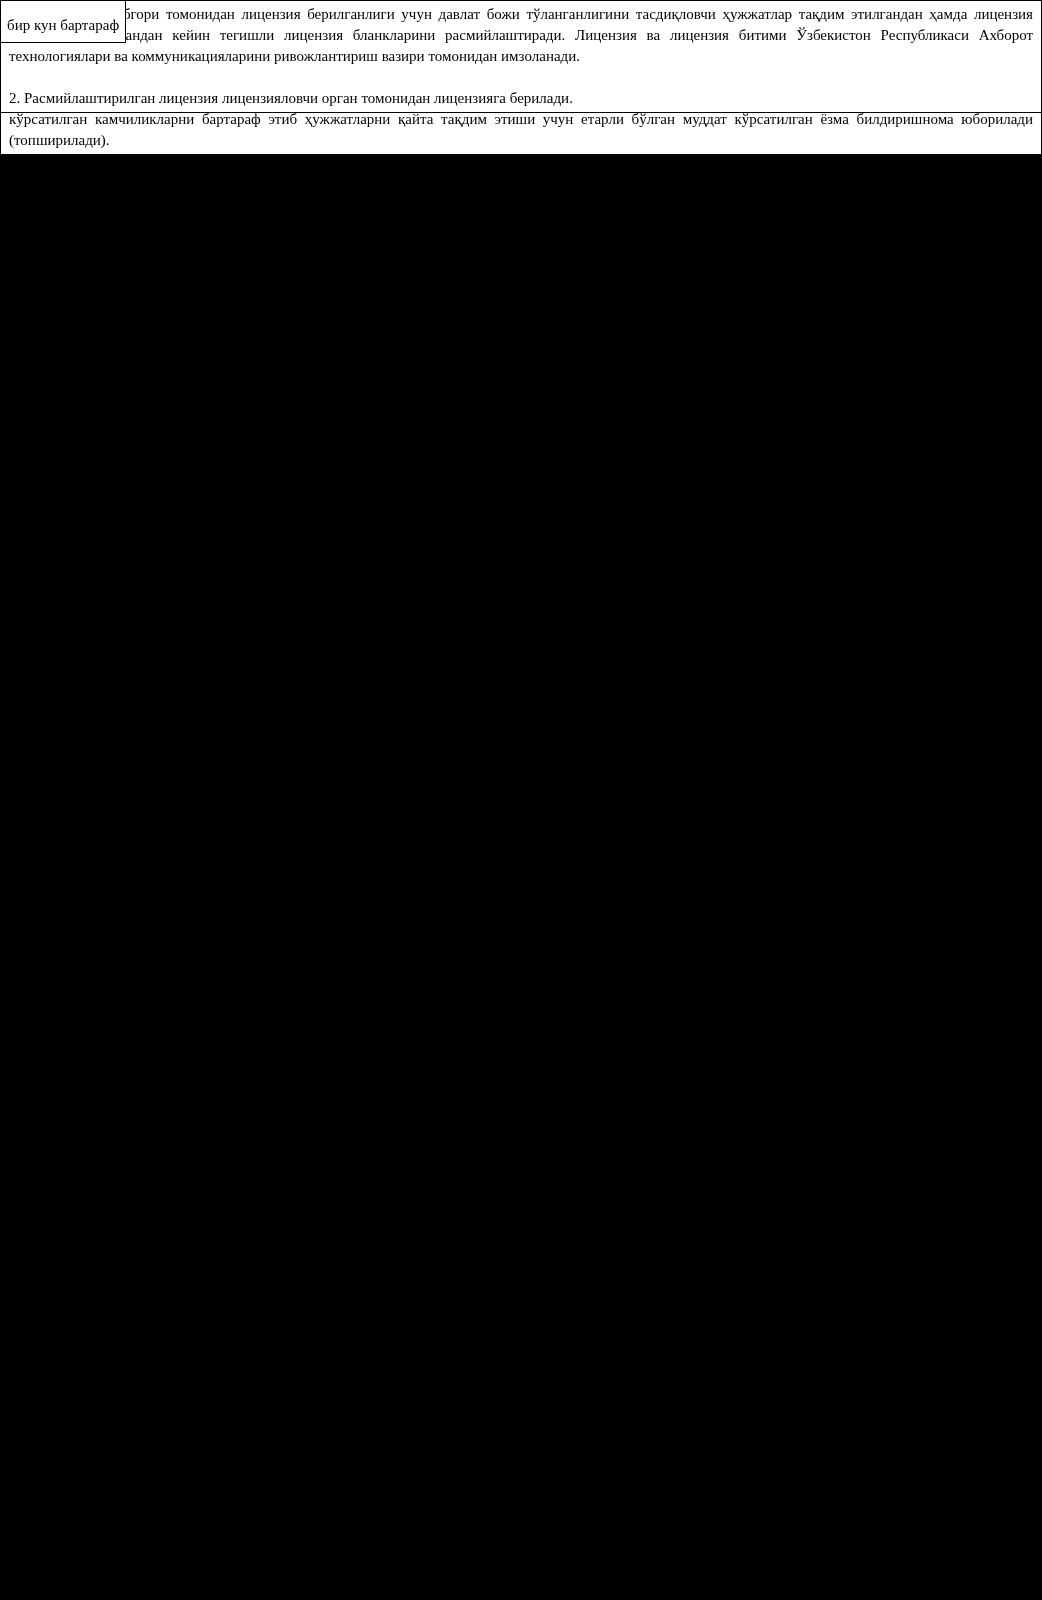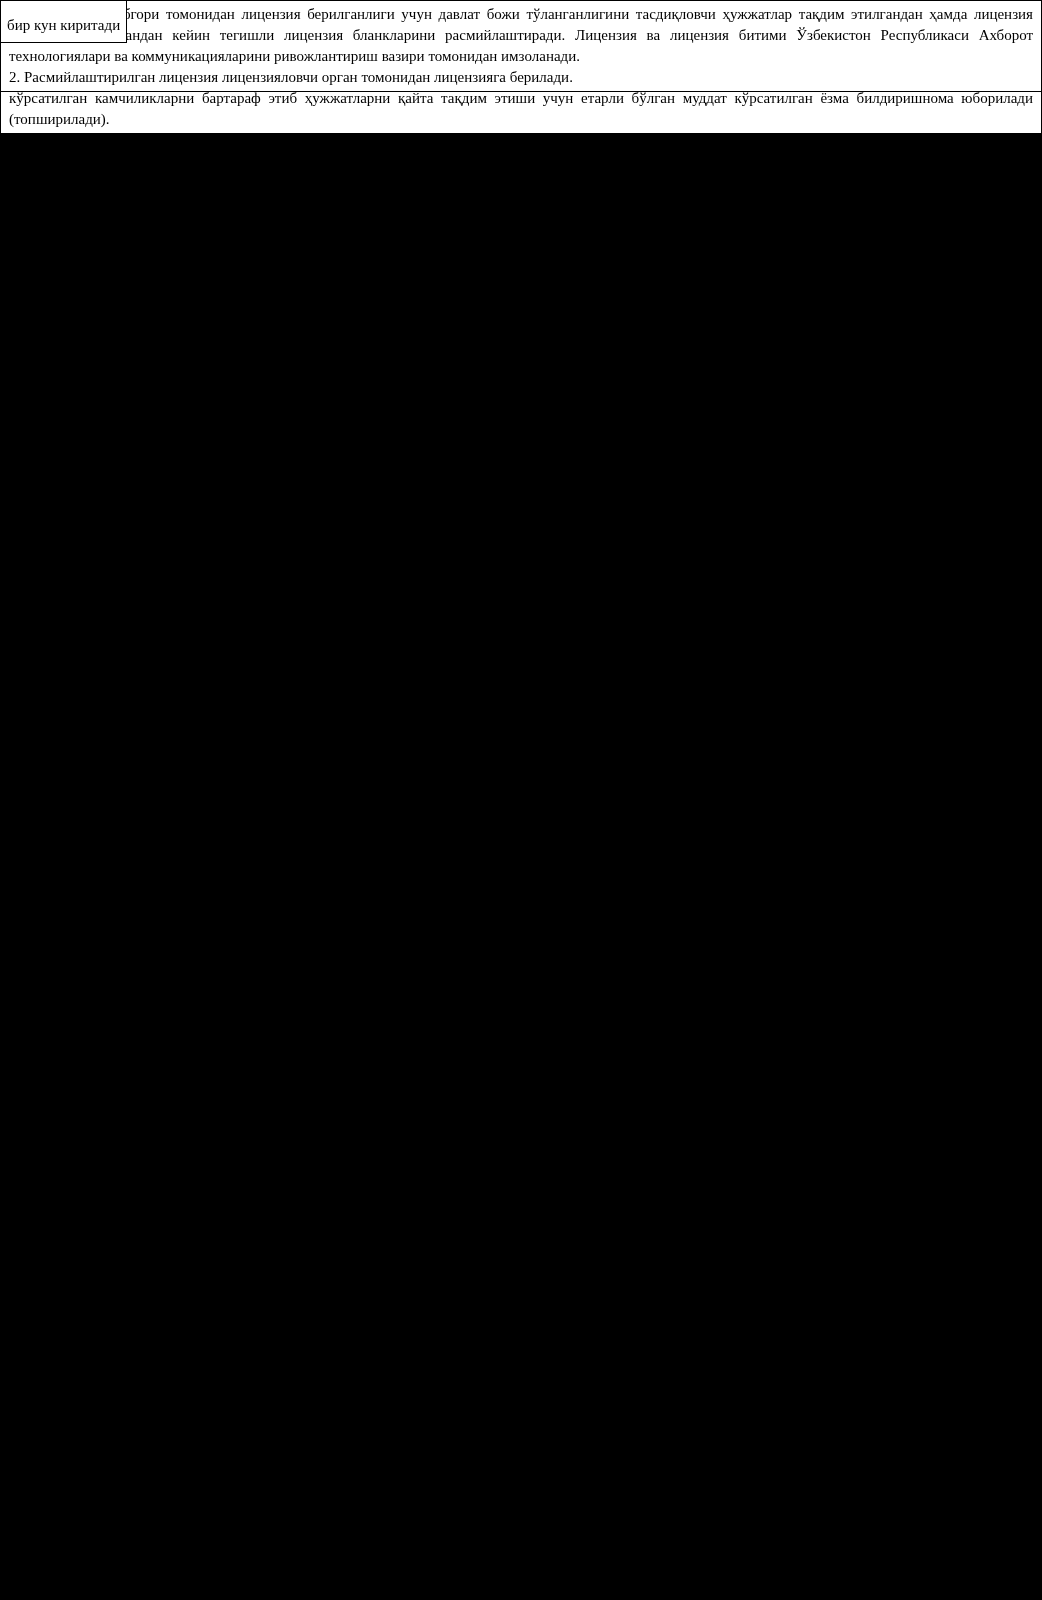--- a/index.html
+++ b/index.html
@@ -8,21 +8,21 @@
   .box{position:absolute;background:#fff;border:1px solid #000;box-sizing:border-box;overflow:hidden;}
   .header{display:flex;align-items:center;justify-content:center;text-align:center;
           font-weight:bold;font-size:16px;line-height:19px;}
   .stage{font-weight:bold;font-size:15px;padding:3px 2px 0 6px;}
   .subject{text-align:center;font-size:15px;line-height:21.7px;padding:3px 2px;}
   .subject.bold{font-weight:bold;line-height:22px;}
   .subject.vcenter{display:flex;align-items:center;justify-content:center;}
   .acts{font-size:15px;line-height:21px;text-align:justify;padding:3px 8px;}
   .deadline{font-size:15px;line-height:20.8px;text-align:justify;padding:6px 6px;}
   p{margin:0;}
-  p.gap{}
+  p.gap{margin-top:21px;}
   .indent{text-indent:7px;}
 </style>
 </head>
 <body>
 
 <div class="canvas">
 
   <div class="box header" style="left:0;top:13;width:93;height:28">Босқичлар</div>
   <div class="box header" style="left:130;top:13;width:101;height:28">Субъектлар</div>
   <div class="box header" style="left:452;top:9;width:125;height:28">Тадбирлар</div>
@@ -91,16 +91,16 @@
     <p>— лицензия бериш рад этилганлиги тўғрисидаги билдиришномада кўрсатилган муддатда</p>
   </div>
 
   <div class="box stage" style="left:8;top:1372;width:76;height:222">6-босқич</div>
   <div class="box subject" style="left:120;top:1370;width:110;height:226">Ўзбекистон Республикаси Ахборот технологиялари ва коммуникация ларини ривожлантириш вазирлиги</div>
   <div class="box acts" style="left:250;top:1397;width:560;height:180">
     <p>1. Лицензия талабгори томонидан лицензия берилганлиги учун давлат божи тўланганлигини тасдиқловчи ҳужжатлар тақдим этилгандан ҳамда лицензия битими имзолангандан кейин тегишли лицензия бланкларини расмийлаштиради. Лицензия ва лицензия битими Ўзбекистон Республикаси Ахборот технологиялари ва коммуникацияларини ривожлантириш вазири томонидан имзоланади.</p>
     <p class="gap">2. Расмийлаштирилган лицензия лицензияловчи орган томонидан лицензияга берилади.</p>
   </div>
   <div class="box deadline" style="left:837;top:1395;width:203;height:182;padding-top:14px">
-    <p>бир кун киритади</p>
+    <p>бир кун бартараф</p>
   </div>
 
 </div>
 
 </body></html>

